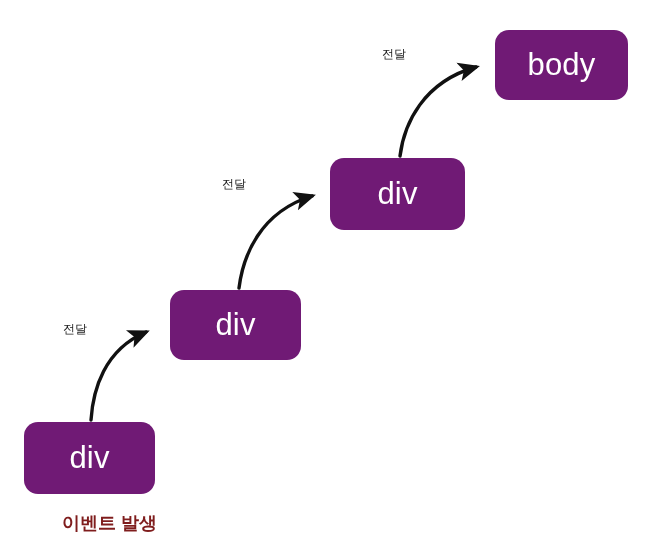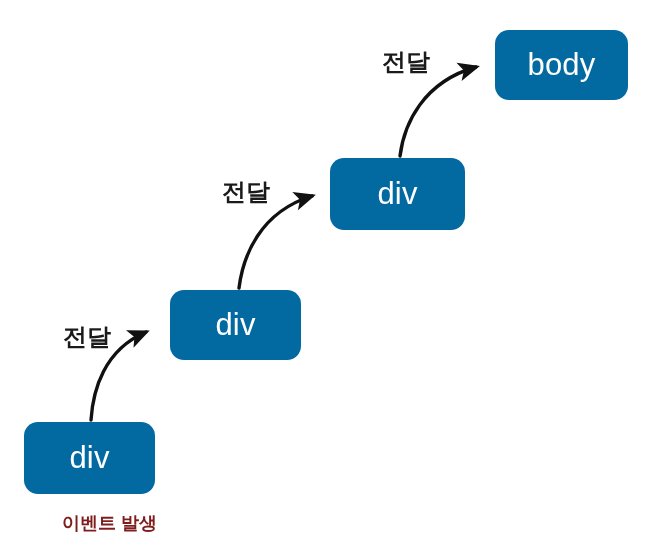--- a/index.html
+++ b/index.html
@@ -13,21 +13,21 @@
   #diagram-canvas {
     position: relative;
     width: 650px;
     height: 554px;
     background: #ffffff;
     overflow: hidden;
   }
   .node-box {
     position: absolute;
     box-sizing: border-box;
-    background: #0369a1;
+    background: #701a75;
     border-radius: 14px;
     display: flex;
     align-items: center;
     justify-content: center;
     color: #ffffff;
     font-weight: 400;
     letter-spacing: 0.2px;
     user-select: none;
   }
   .node-label {
@@ -35,22 +35,22 @@
     line-height: 1;
     padding-bottom: 2px;
   }
   #node-div-1 { left: 24px;  top: 422px; width: 131px; height: 72px; font-size: 31px; }
   #node-div-2 { left: 170px; top: 290px; width: 131px; height: 70px; font-size: 31px; }
   #node-div-3 { left: 330px; top: 158px; width: 135px; height: 72px; font-size: 31px; }
   #node-body  { left: 495px; top: 30px;  width: 133px; height: 70px; font-size: 31px; }
 
   .edge-label {
     position: absolute;
-    font-size: 24px;
-    font-weight: 700;
+    font-size: 12px;
+    font-weight: 400;
     color: #1a1a1a;
     white-space: nowrap;
     user-select: none;
   }
   #edge-label-1 { left: 63px;  top: 321px; }
   #edge-label-2 { left: 222px; top: 176px; }
   #edge-label-3 { left: 382px; top: 46px; }
 
   #caption-event {
     position: absolute;

